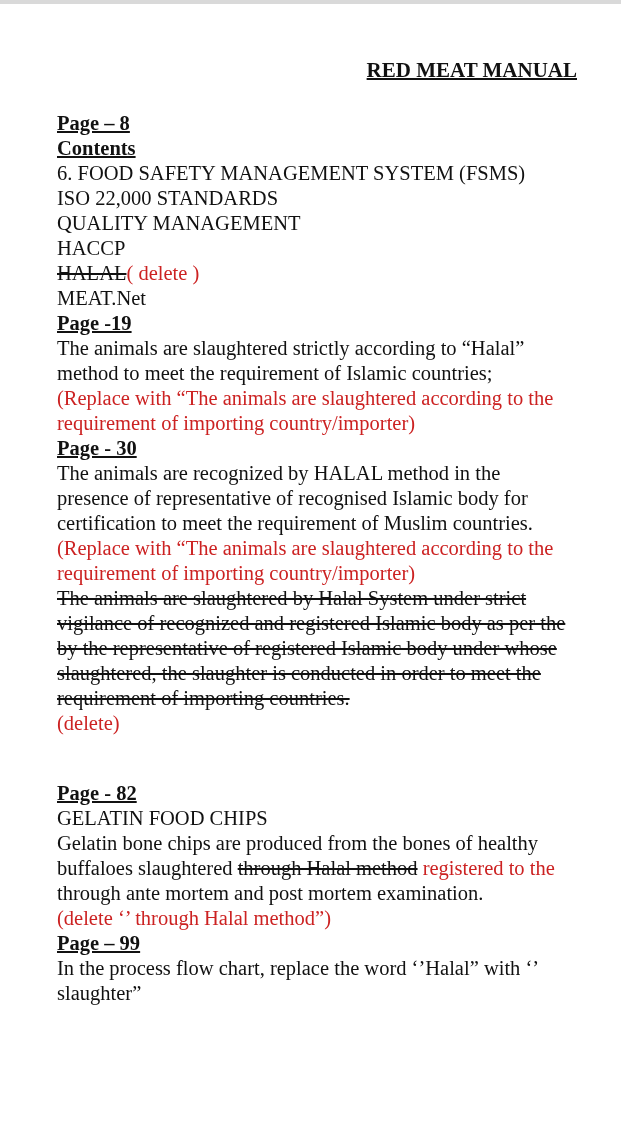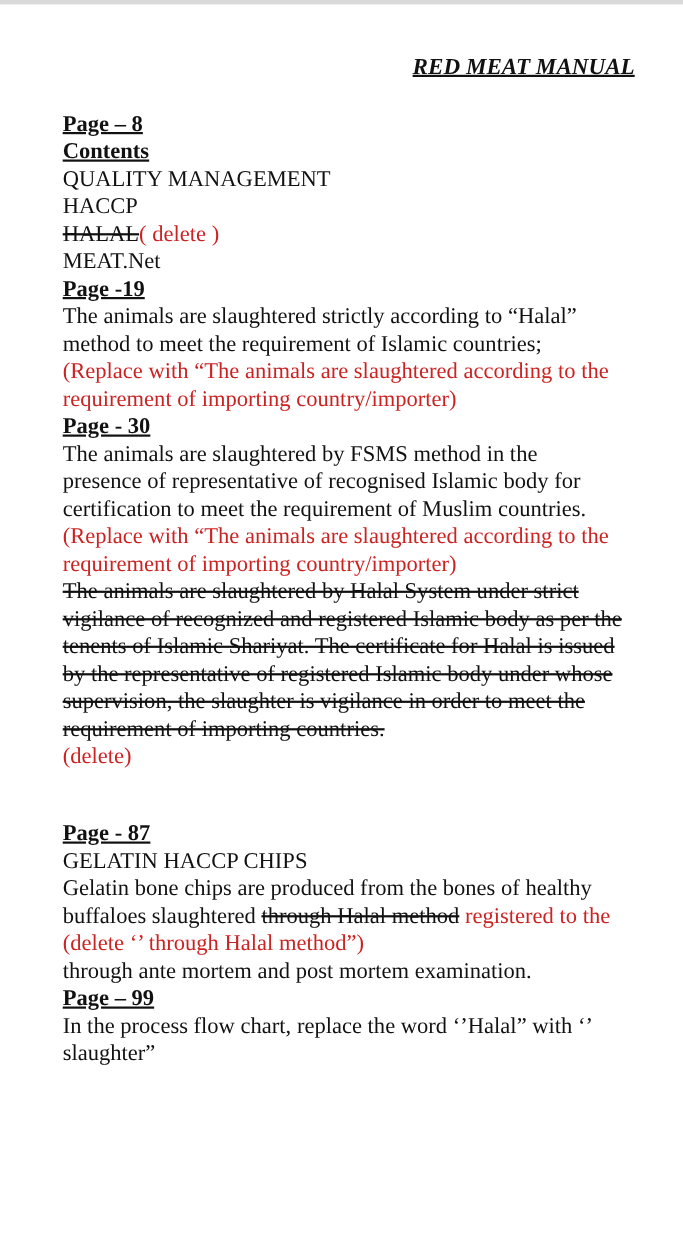--- a/index.html
+++ b/index.html
@@ -21,22 +21,21 @@
   .content {
     padding: 48px 44px 0 57px;
   }
   .title {
     font-size: 21px;
     line-height: 25px;
     font-weight: bold;
     text-decoration: underline;
     text-decoration-thickness: 2px;
     text-align: right;
-    margin: 0 0 28px 0;
-    font-style: italic;
+    margin: 10px 0 28px 0;
   }
   .line {
     margin: 0;
     font-size: 20.5px;
     line-height: 25px;
     white-space: nowrap;
   }
   .heading {
     font-weight: bold;
     text-decoration: underline;
@@ -55,60 +54,61 @@
 
 <div class="page">
   <div class="top-bar"></div>
   <div class="content">
 
     <h1 class="title">RED MEAT MANUAL</h1>
 
     <section>
       <p class="line heading">Page – 8</p>
       <p class="line heading">Contents</p>
+      <p class="line">6. FOOD SAFETY MANAGEMENT SYSTEM (FSMS)</p>
+      <p class="line">ISO 22,000 STANDARDS</p>
       <p class="line">QUALITY MANAGEMENT</p>
       <p class="line">HACCP</p>
       <p class="line"><span class="strike">HALAL</span><span class="red">( delete )</span></p>
       <p class="line">MEAT.Net</p>
     </section>
 
     <section>
       <p class="line heading">Page -19</p>
       <p class="line">The animals are slaughtered strictly according to “Halal”</p>
       <p class="line">method to meet the requirement of Islamic countries;</p>
       <p class="line red">(Replace with “The animals are slaughtered according to the</p>
       <p class="line red">requirement of importing country/importer)</p>
     </section>
 
     <section>
       <p class="line heading">Page - 30</p>
-      <p class="line">The animals are slaughtered by FSMS method in the</p>
+      <p class="line">The animals are recognized by HALAL method in the</p>
       <p class="line">presence of representative of recognised Islamic body for</p>
       <p class="line">certification to meet the requirement of Muslim countries.</p>
       <p class="line red">(Replace with “The animals are slaughtered according to the</p>
       <p class="line red">requirement of importing country/importer)</p>
     </section>
 
     <section>
       <p class="line strike">The animals are slaughtered by Halal System under strict</p>
       <p class="line strike">vigilance of recognized and registered Islamic body as per the</p>
-      <p class="line strike">tenents of Islamic Shariyat. The certificate for Halal is issued</p>
       <p class="line strike">by the representative of registered Islamic body under whose</p>
-      <p class="line strike">supervision, the slaughter is vigilance in order to meet the</p>
+      <p class="line strike">slaughtered, the slaughter is conducted in order to meet the</p>
       <p class="line strike">requirement of importing countries.</p>
       <p class="line red">(delete)</p>
     </section>
 
     <section class="gap-before">
-      <p class="line heading">Page - 87</p>
-      <p class="line">GELATIN HACCP CHIPS</p>
+      <p class="line heading">Page - 82</p>
+      <p class="line">GELATIN FOOD CHIPS</p>
       <p class="line">Gelatin bone chips are produced from the bones of healthy</p>
       <p class="line"><span>buffaloes slaughtered </span><span class="strike">through Halal method</span><span class="red"> registered to the</span></p>
+      <p class="line">through ante mortem and post mortem examination.</p>
       <p class="line red">(delete ‘’ through Halal method”)</p>
-      <p class="line">through ante mortem and post mortem examination.</p>
     </section>
 
     <section>
       <p class="line heading">Page – 99</p>
       <p class="line">In the process flow chart, replace the word ‘’Halal” with ‘’</p>
       <p class="line">slaughter”</p>
     </section>
 
   </div>
 </div>

